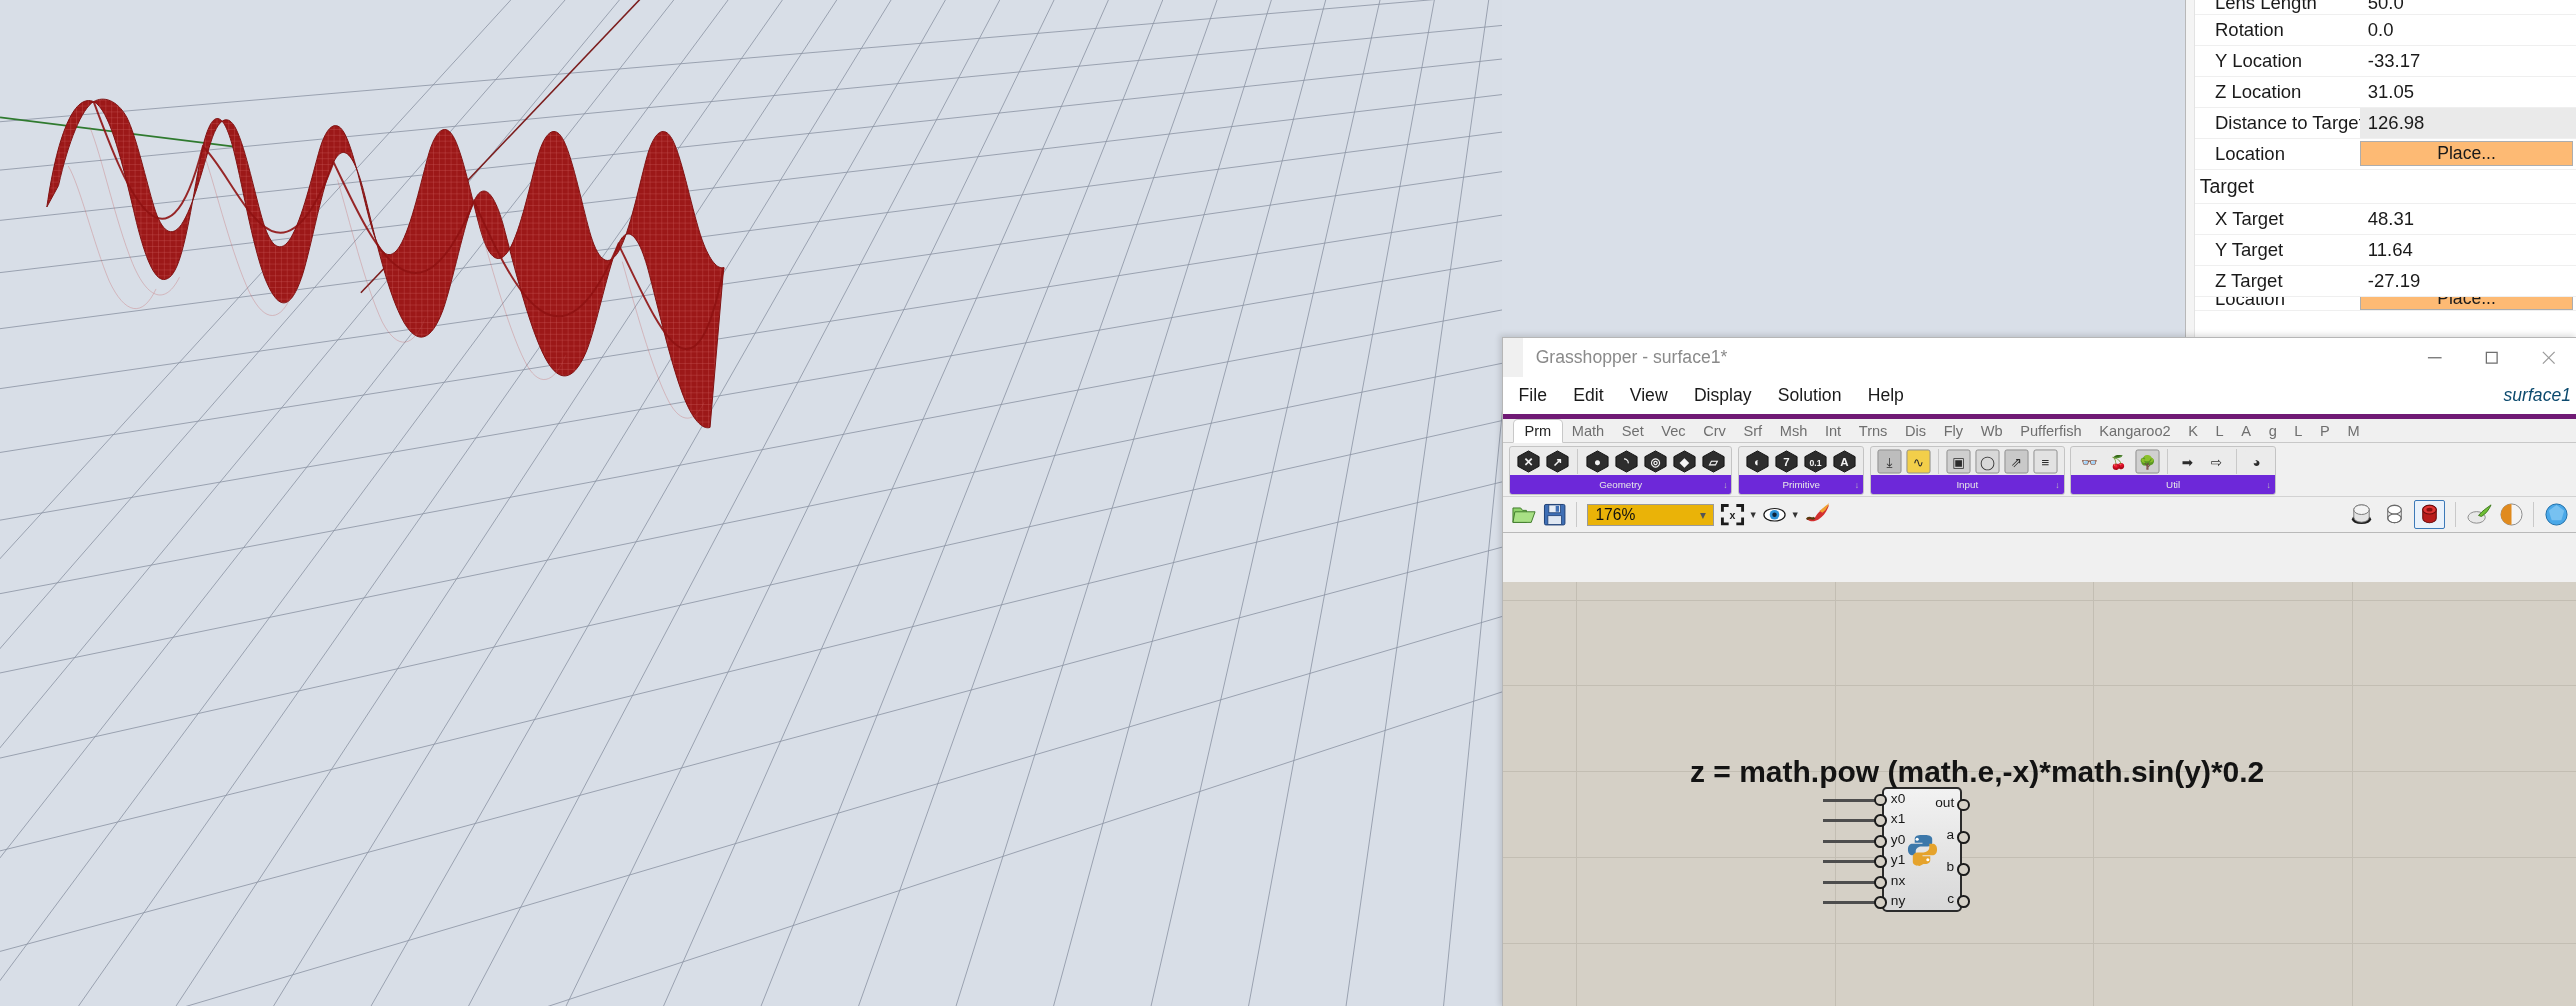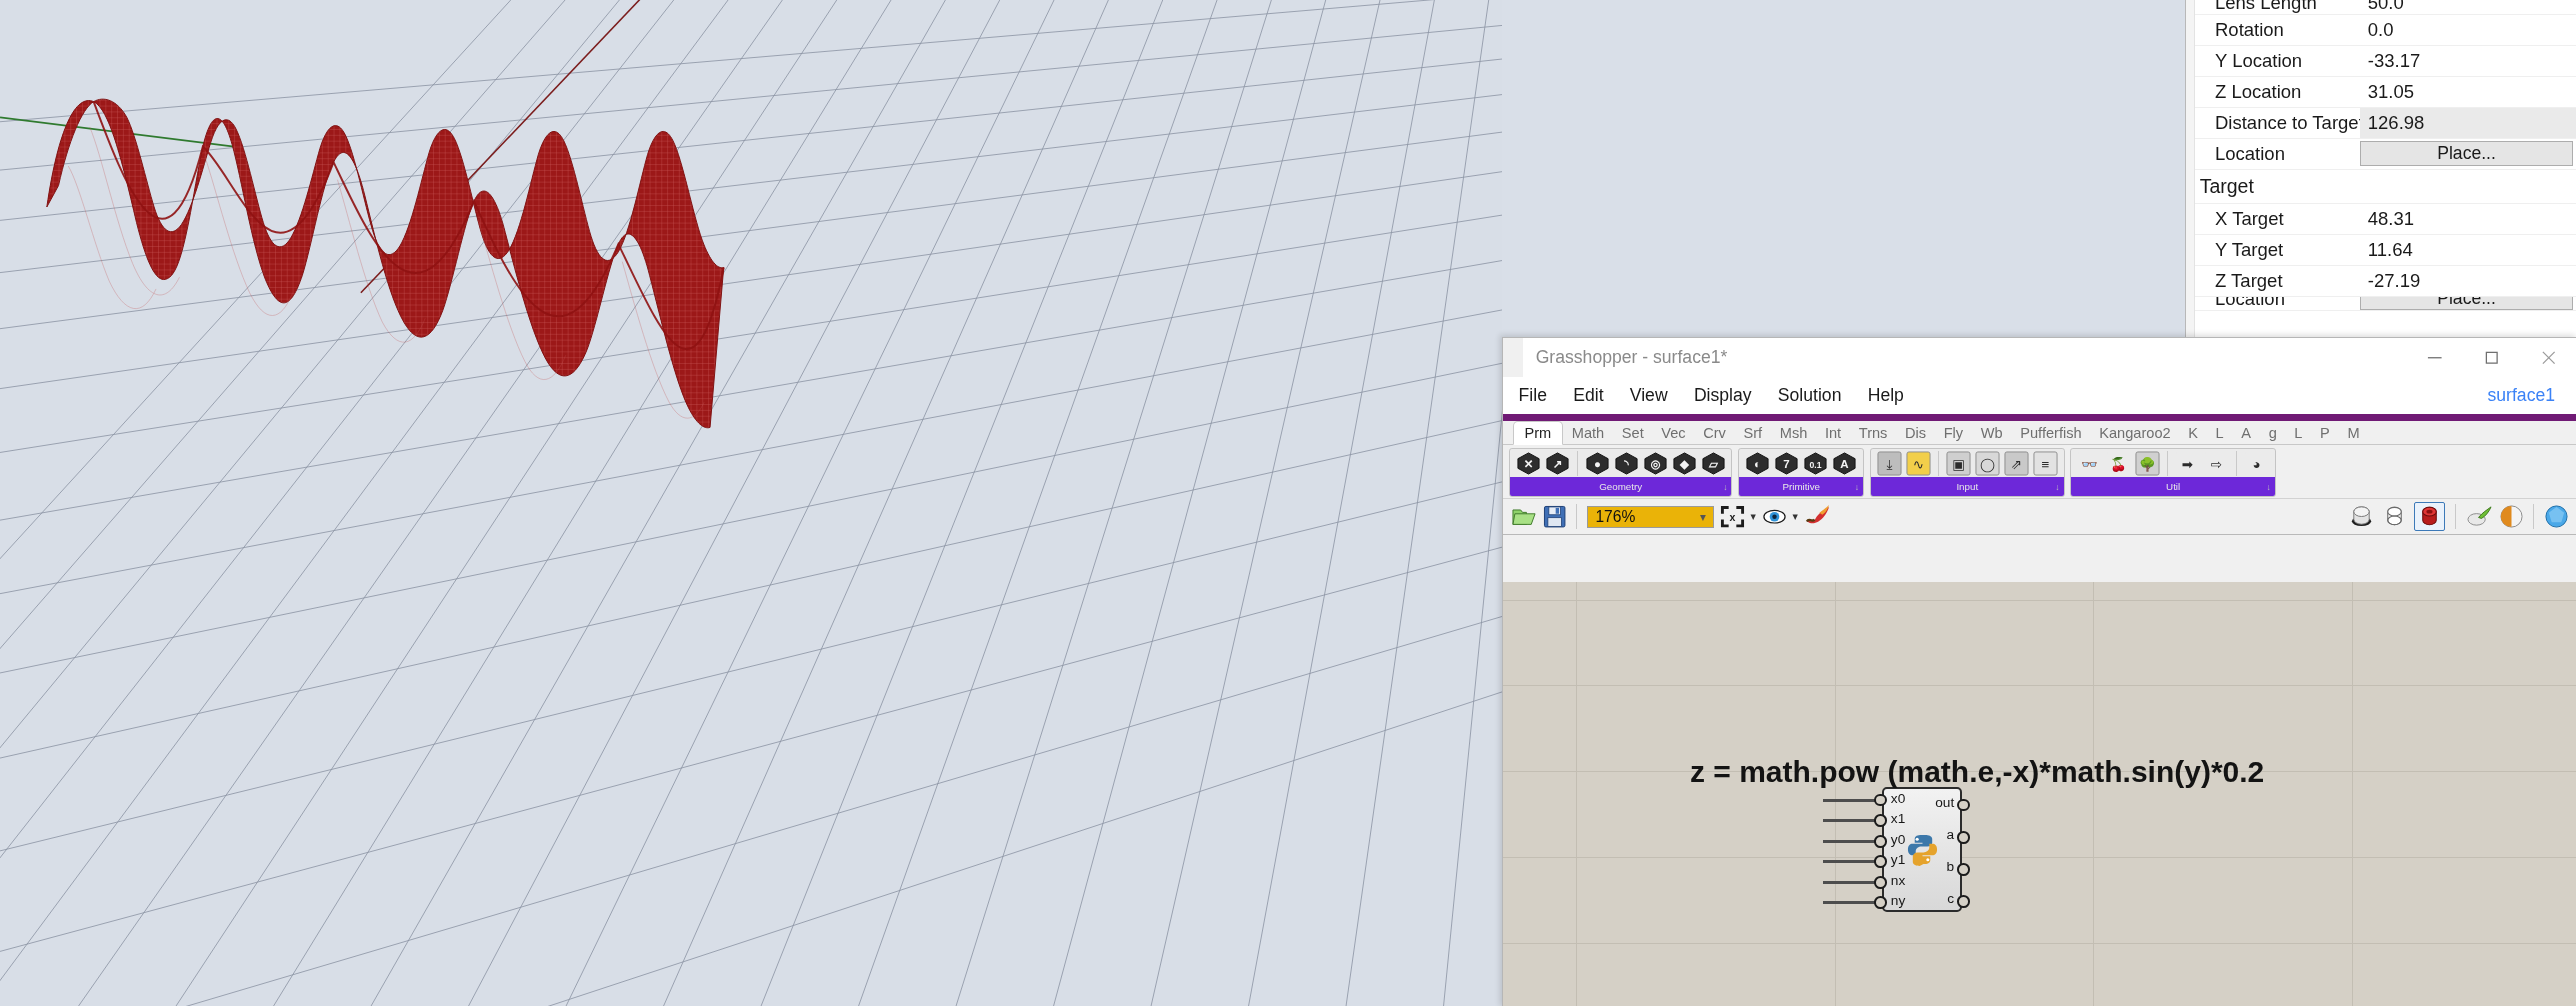--- a/index.html
+++ b/index.html
@@ -17,38 +17,38 @@
     background:#ffffff;border-left:1px solid #b8b8b8;
     font-size:18.5px;color:#1a1a1a;
   }
   #props .prow{display:flex;align-items:center;height:30px;border-bottom:1px solid #efefef;}
   #props .prow .pk{width:174px;padding-left:29px;box-sizing:border-box;white-space:nowrap;overflow:hidden;}
   #props .prow .pv{flex:1;padding-left:7.8px;white-space:nowrap;overflow:hidden;}
   #props .prow.alt .pv{background:#eaeaea;height:30px;display:flex;align-items:center;}
   #props .prow.clipped{height:13.7px;overflow:hidden;align-items:flex-end;}
   #props .sect{height:33px;display:flex;align-items:center;padding-left:13.7px;font-size:19.5px;background:#fff;border-bottom:1px solid #efefef;}
   #props .place{
-    margin:0 3.9px 0 0;flex:1;height:22.4px;border:1px solid #adadad;background:#e5e5e5;
+    margin:0 3.9px 0 0;flex:1;height:22.4px;border:1px solid #adadad;background:#fdba74;
     display:flex;align-items:center;justify-content:center;font-size:17.6px;color:#1a1a1a;
   }
   #props .vsep{position:absolute;left:0;top:0;bottom:0;width:7.8px;background:#f4f4f4;border-right:1px solid #e3e3e3;}
   
   #gh{
     position:absolute;left:1502px;top:337px;width:1074px;height:670px;
     background:#f0f0f0;border:1px solid #b6b6b6;border-bottom:none;border-right:none;
     box-shadow:-2px -2px 5.9px rgba(0,0,0,.14);
     overflow:hidden;
   }
   #gh-title{height:39px;background:#fff;display:flex;align-items:center;position:relative;margin-left:20px;}
   #gh-title .t{margin-left:12.7px;font-size:17.6px;color:#8a8a8a;}
   #gh-title .wbtns{position:absolute;right:0;top:0;height:39px;display:flex;}
   #gh-title .wb{width:57px;height:39px;display:flex;align-items:center;justify-content:center;}
-  #gh-menu{height:37px;background:#fff;display:flex;align-items:center;position:relative;border-bottom:7px solid #701a75;}
+  #gh-menu{height:37px;background:#fff;display:flex;align-items:center;position:relative;border-bottom:5px solid #701a75;}
   #gh-menu .mi{font-size:17.6px;color:#1a1a1a;padding:0 10.7px;margin-left:4.9px;}
-  #gh-menu .docname{position:absolute;right:22px;font-size:17.6px;color:#3b82f6;}
+  #gh-menu .docname{position:absolute;right:6px;font-size:17.6px;color:#0c4a6e;font-style:italic;}
   #gh-tabs{height:23.4px;background:#f0f0f0;display:flex;align-items:flex-end;padding-left:9.8px;border-bottom:1px solid #c8c8c8;}
   #gh-tabs .tb{font-size:14.6px;color:#6f6f6f;padding:2px 8.8px 3.9px;white-space:nowrap;}
   #gh-tabs .tb.active{
     background:#fff;color:#222;border:1px solid #c8c8c8;border-bottom:1px solid #fff;
     border-radius:4.9px 4.9px 0 0;margin-bottom:-1px;padding:2.9px 10.7px 3.9px;
   }
   #gh-ribbon{height:51px;background:#f0f0f0;display:flex;align-items:center;padding:2px 0 0 5.9px;gap:5.9px;}
   .rgroup{
     background:#ebebeb;border:1px solid #c4c4c4;border-radius:2.9px;height:47px;
     display:flex;flex-direction:column;overflow:hidden;position:relative;

